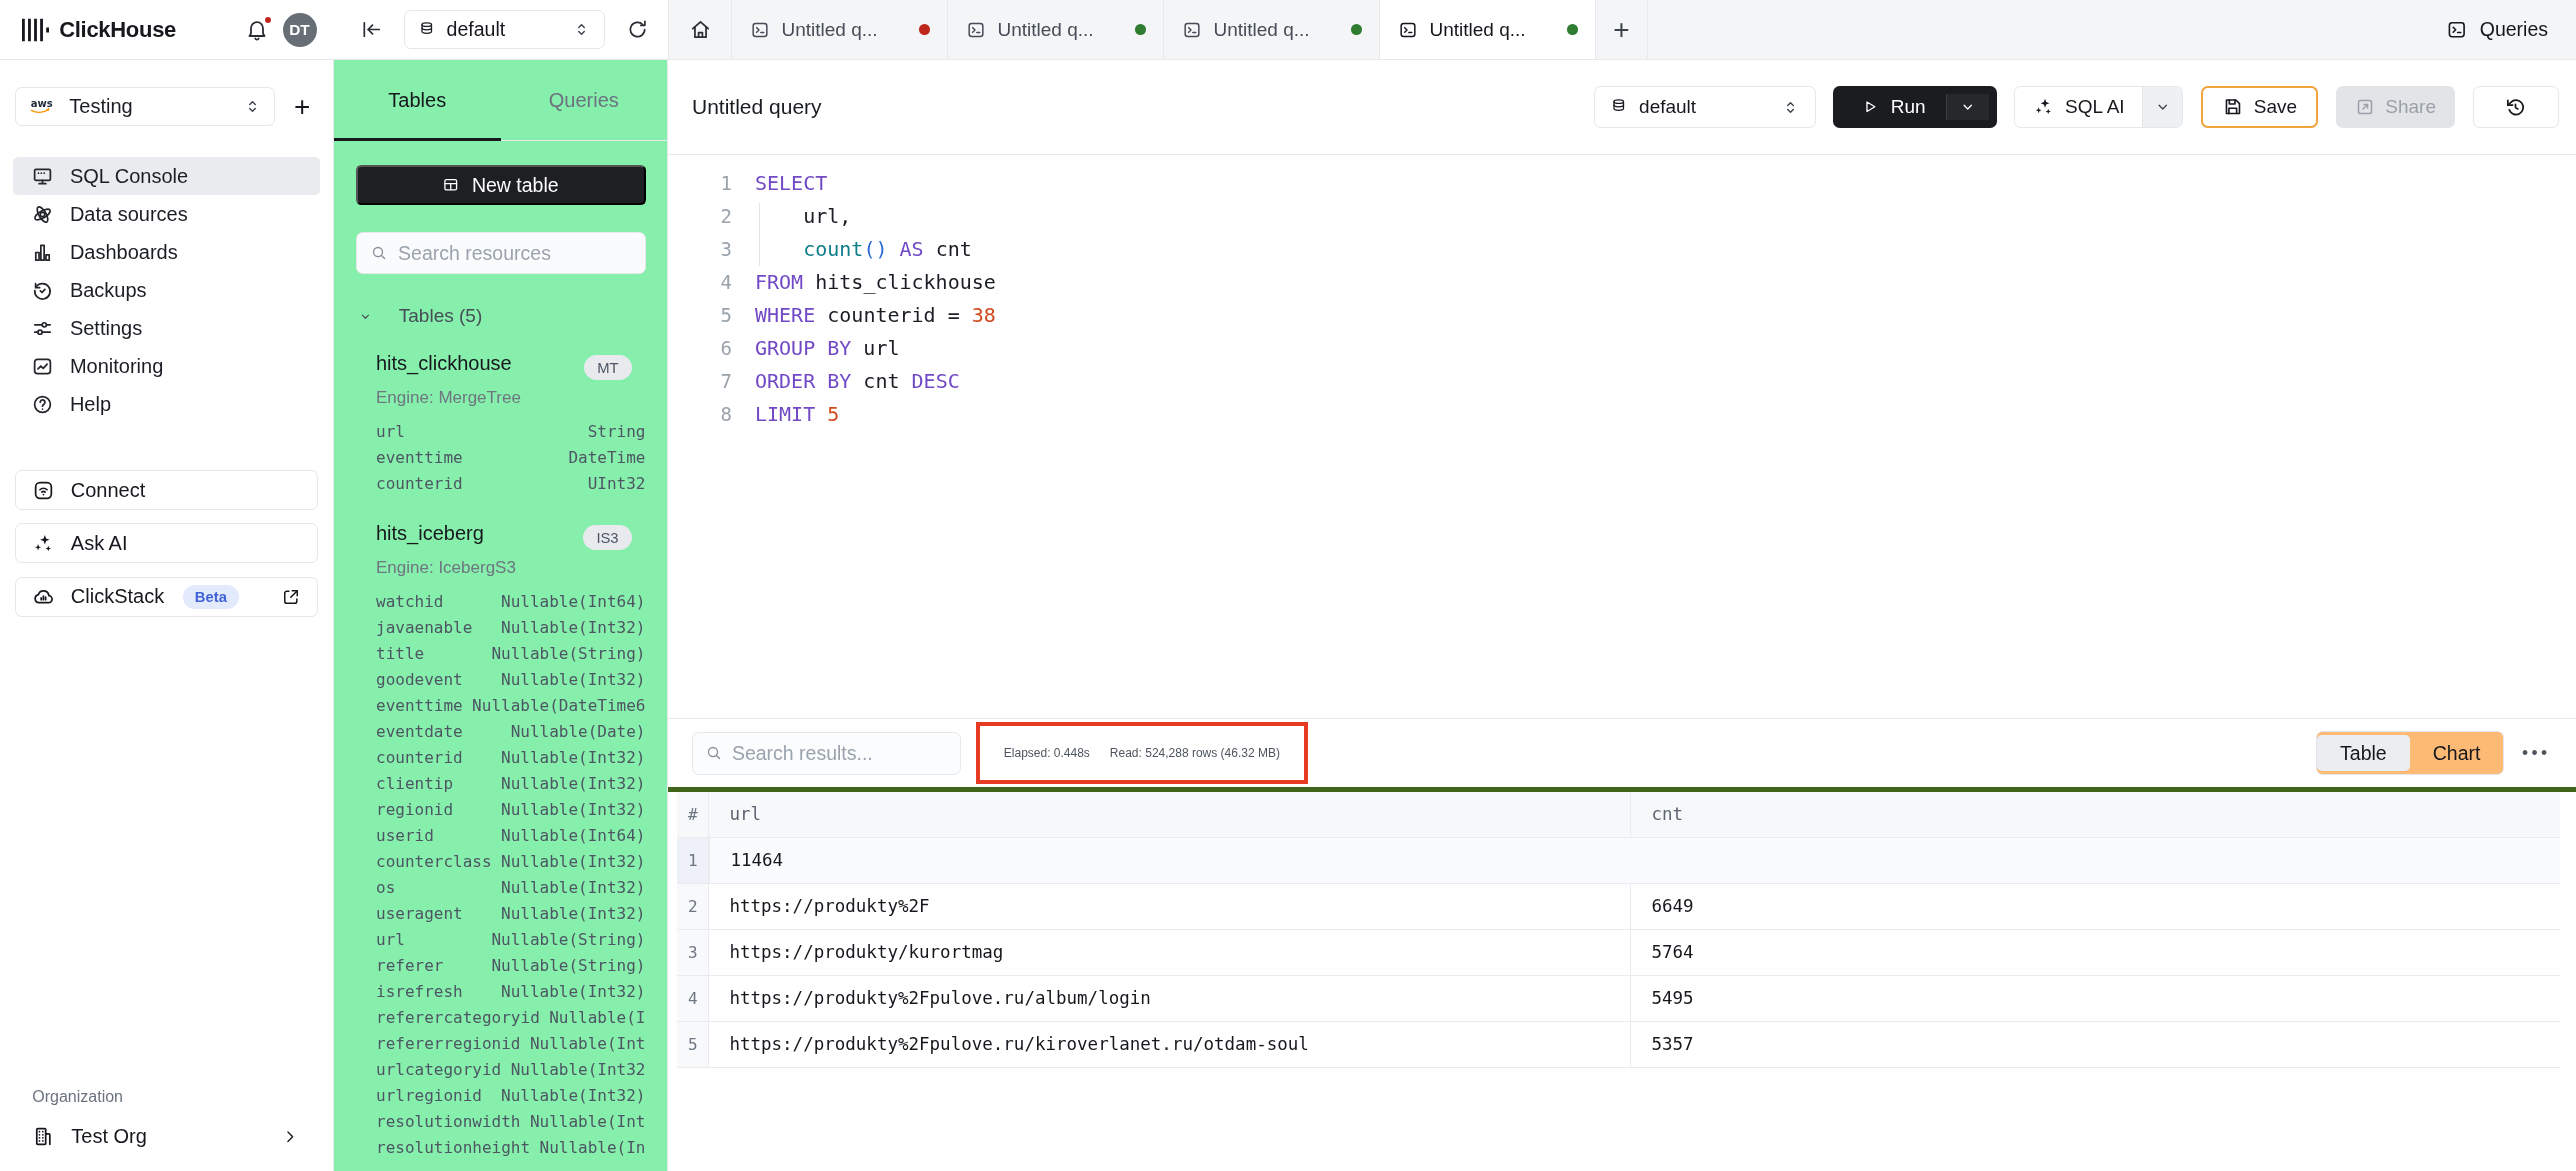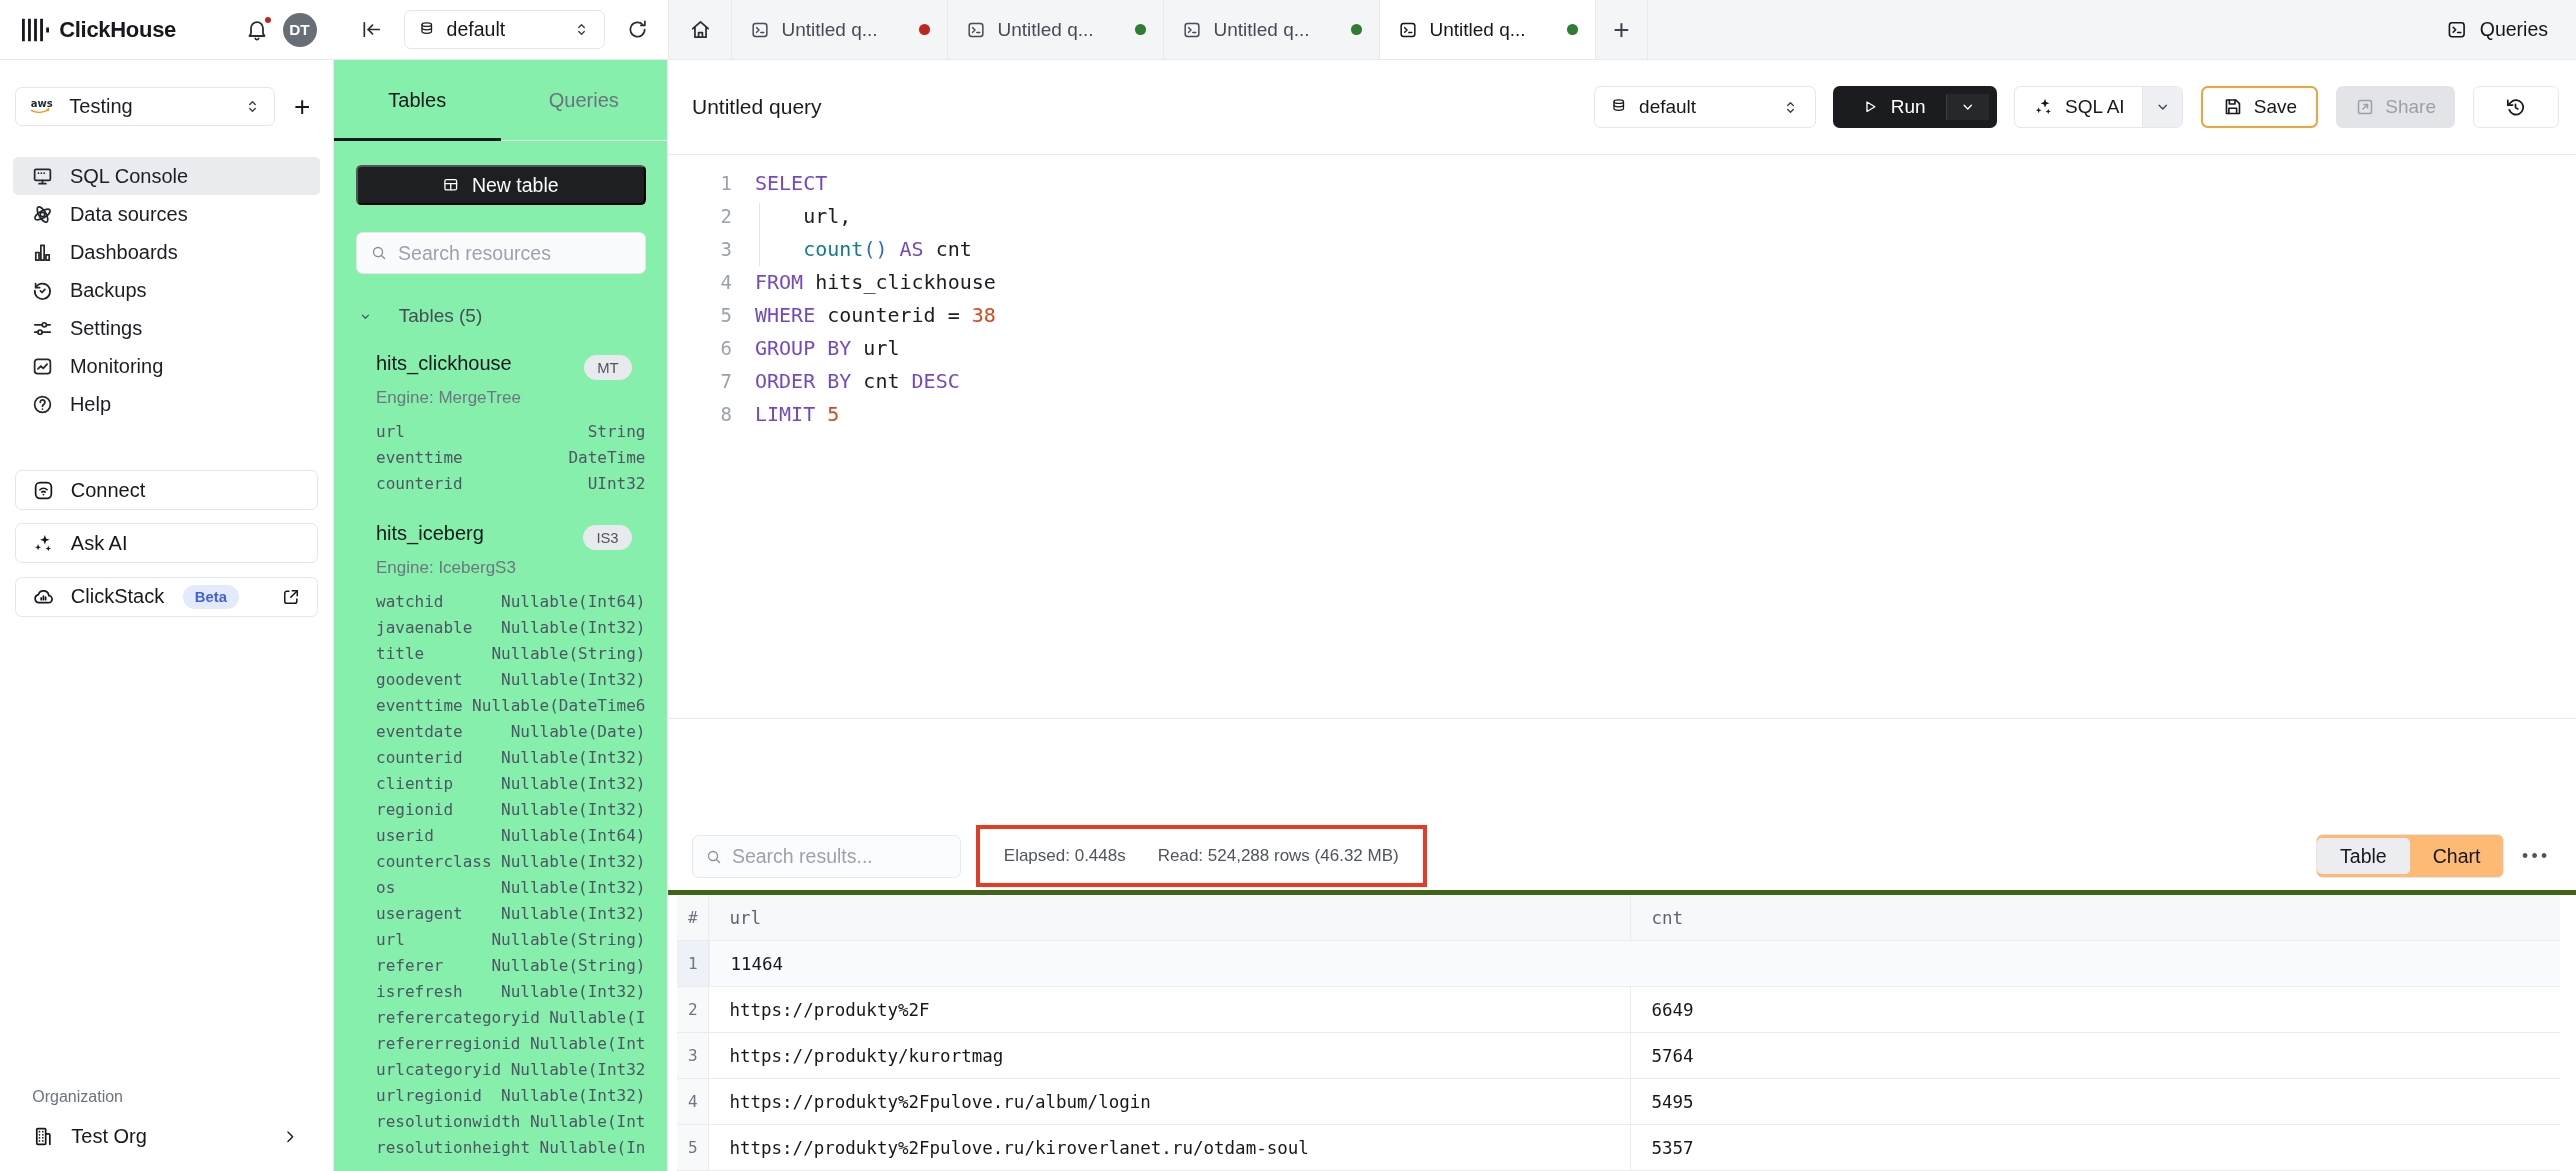--- a/index.html
+++ b/index.html
@@ -94,24 +94,24 @@
   .hist-btn { border:1.3px solid #e4e6ea; width:86px; justify-content:center; }
 
   
   .editor { flex:1; position:relative; padding-top:12px; overflow:hidden; }
   .code-line { display:flex; line-height:33px; }
   .gutter { width:64px; flex:none; text-align:right; color:#9aa2ac; font-family:"DejaVu Sans Mono", monospace; font-size:19px; }
   .code { margin-left:23px; white-space:pre; font-family:"DejaVu Sans Mono", monospace; font-size:20px; }
   .indent-guide { position:absolute; left:91px; top:48px; width:1.3px; height:63px; background:#e2e4e8; }
 
   
-  .results { flex:none; height:453px; border-top:1.3px solid #e7e9ec; display:flex; flex-direction:column;justify-content:flex-end; }
+  .results { flex:none; height:453px; border-top:1.3px solid #e7e9ec; display:flex; flex-direction:column; }
   .res-toolbar { height:68px; flex:none; display:flex; align-items:center; padding:0 17.5px 0 24px; }
   .results-search { width:269px; height:43px; border:1.3px solid #e6e8ec; background:#fbfcfd; border-radius:6.7px; display:flex; align-items:center; gap:9.4px; padding:0 12px; color:#868f99; flex:none; }
-  .stats-box { height:62px; margin-left:14.8px; border:4px solid #e63a22; display:flex; align-items:center; gap:32px; padding:0 24px; color:#4e555e; font-size:17px; white-space:nowrap; }
+  .stats-box { height:62px; margin-left:14.8px; border:4px solid #e63a22; display:flex; align-items:center; gap:20px; padding:0 24px; color:#4e555e; font-size:12px; white-space:nowrap; }
   .view-ctrl { margin-left:auto; border:1.3px solid #e4e6ea; border-radius:6.7px; height:44px; display:flex; align-items:center; padding:0; background:#fdba74; }
   .seg { padding:0 23px; height:36px; display:flex; align-items:center; font-size:19.5px; color:#15171c; border-radius:4.7px; }
   .seg.active { background:#ecedf1; }
   .dots { margin:0 8px 0 17.5px; color:#4e555e; font-size:17.5px; letter-spacing:3.4px; }
   .green-divider { height:4.7px; flex:none; background:#406418; }
   .grid { margin:0 16px 0 9.4px; }
   .g-row { display:grid; grid-template-columns:32px 921px 1fr; border-bottom:1.3px solid #e9ebee; height:46px; }
   .g-idx { background:#f8f9fb; border-right:1.3px solid #e9ebee; display:flex; align-items:center; justify-content:center; color:#6d7683; font-family:"DejaVu Sans Mono", monospace; font-size:16px; }
   .g-url, .g-cnt { display:flex; align-items:center; padding-left:20px; font-family:"DejaVu Sans Mono", monospace; font-size:17.5px; color:#16181d; overflow:hidden; white-space:nowrap; }
   .g-cnt { border-left:1.3px solid #e9ebee; }

